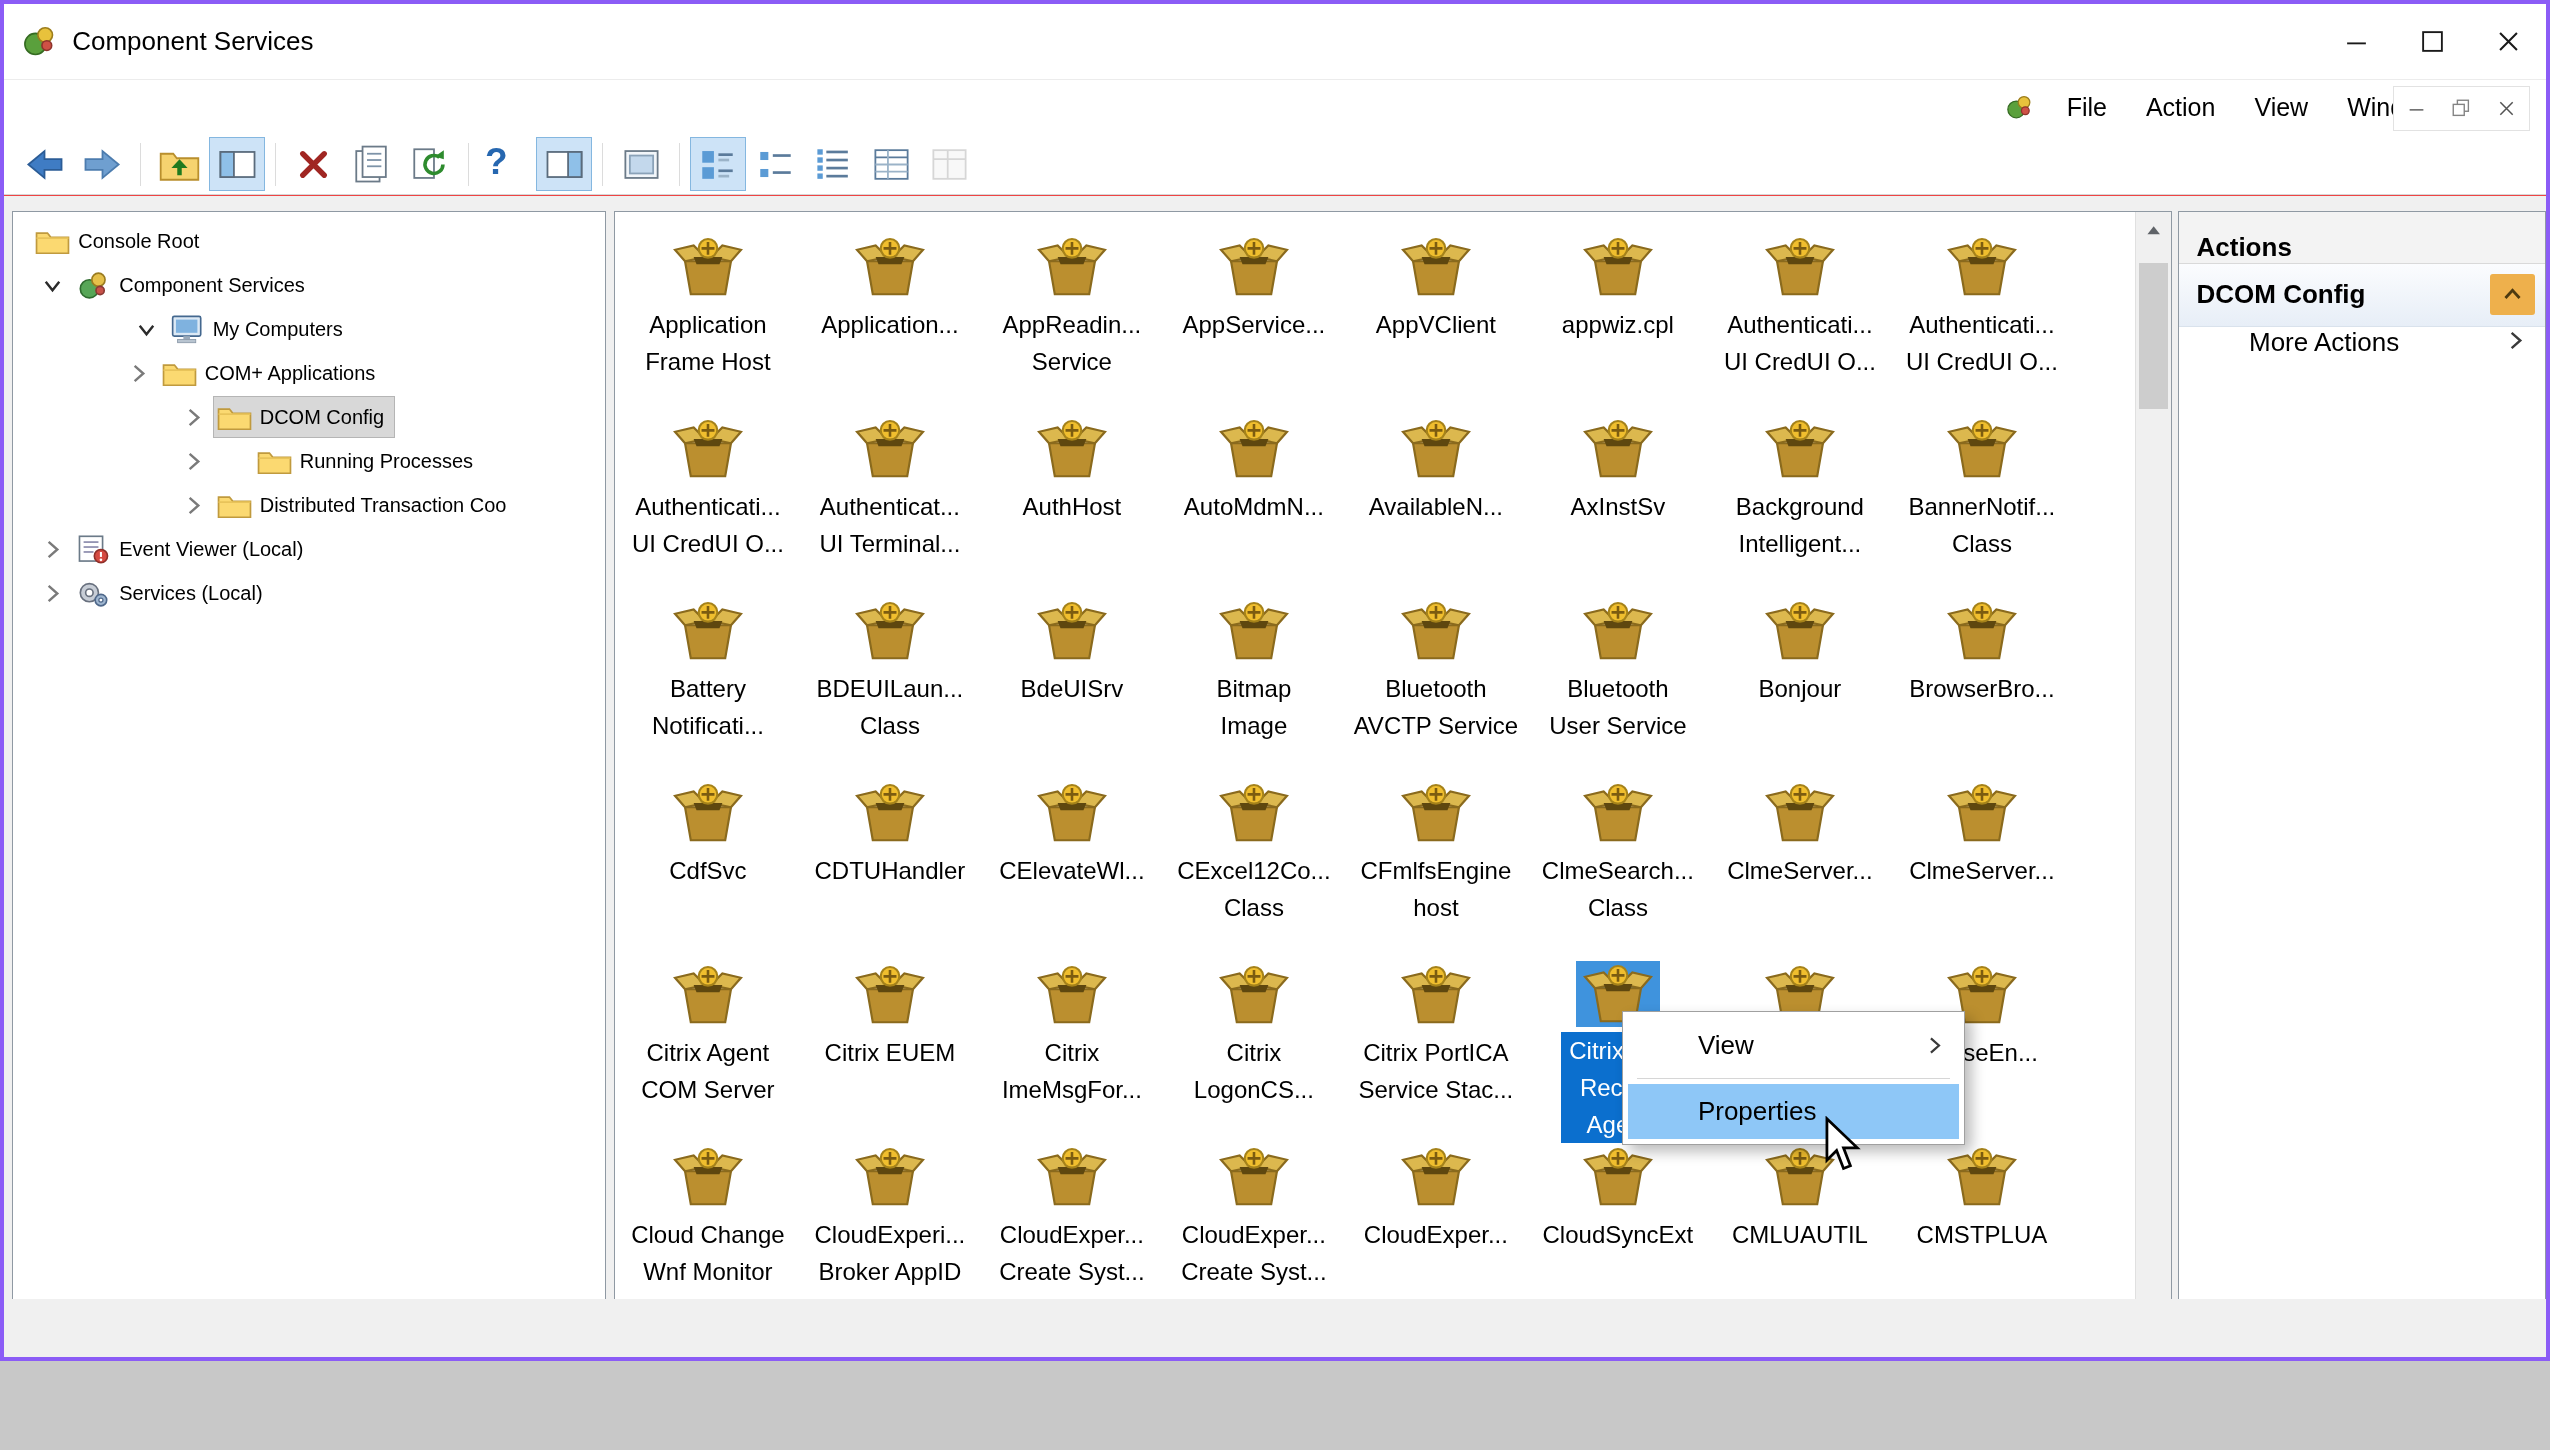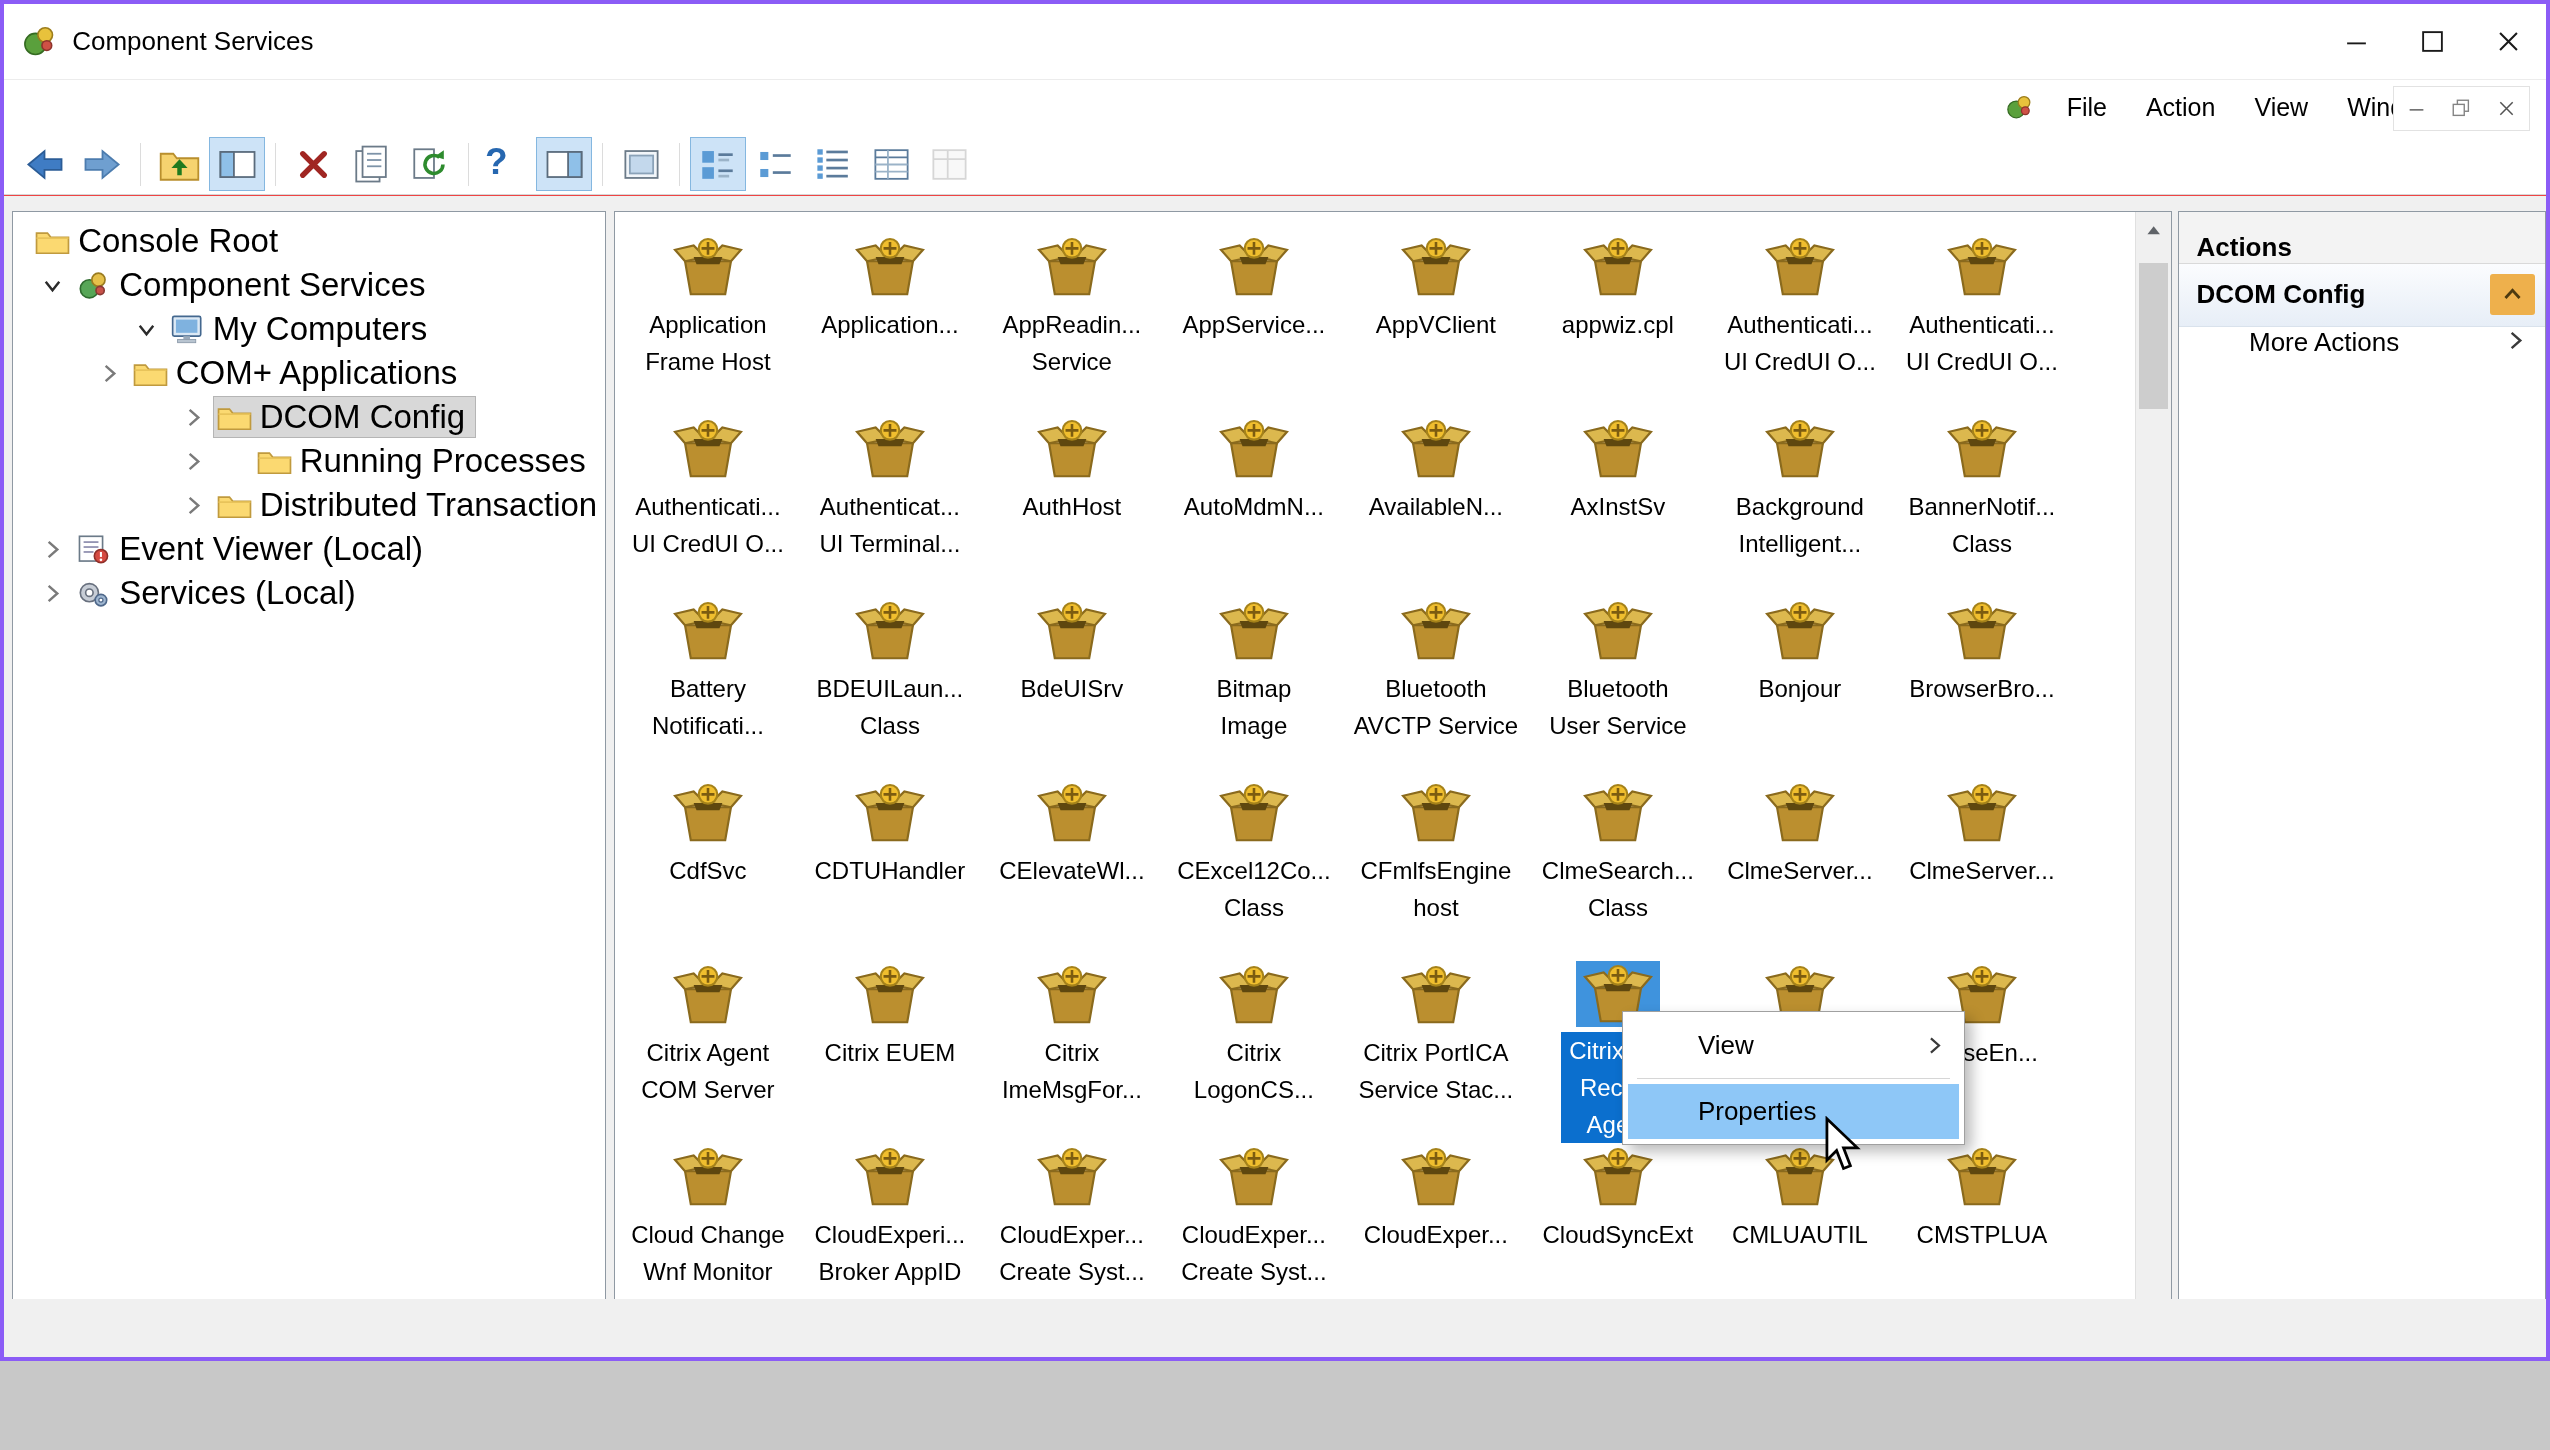--- a/index.html
+++ b/index.html
@@ -38,21 +38,21 @@
 
   
   .workspace{position:absolute;left:0;top:192px;right:0;bottom:58px;background:#f0f0f0;}
   .tree-pane{position:absolute;left:7.8px;top:14.6px;width:594px;height:1186px;background:#fff;border:1px solid #8f99a3;box-sizing:border-box;overflow:hidden;}
   .center-pane{position:absolute;left:610px;top:14.6px;width:1558px;height:1186px;background:#fff;border:1px solid #8f99a3;box-sizing:border-box;overflow:hidden;}
   .actions-pane{position:absolute;left:2174px;top:14.6px;width:368px;height:1186px;background:#fff;border:1px solid #8f99a3;box-sizing:border-box;overflow:hidden;}
   .bottom-strip{position:absolute;left:0;bottom:0;right:0;height:58px;background:#f0f0f0;}
 
   
   #tree-rows{margin-top:7.8px;}
-  .tree-row{height:44px;display:flex;align-items:center;font-size:33px;white-space:nowrap;}
+  .tree-row{height:44px;display:flex;align-items:center;font-size:20px;white-space:nowrap;}
   .exp{width:41px;height:44px;display:flex;align-items:center;justify-content:center;flex:0 0 auto;}
   .exp svg{width:27px;height:27px;}
   .t-icon{width:41px;height:39px;display:flex;align-items:center;justify-content:center;flex:0 0 auto;margin-right:4.9px;}
   .t-icon .ic{width:37px;height:33px;}
   .row-content{display:flex;align-items:center;height:40px;padding-right:9.7px;}
   .row-content.selected{background:#d8d8d8;outline:1px solid #b5b5b5;}
 
   
   .h-scroll{position:absolute;left:0;right:0;bottom:0;height:39px;background:#f0f0f0;border-top:1px solid #e0e0e0;}
   .h-arrow{position:absolute;top:0;bottom:0;width:39px;display:flex;align-items:center;justify-content:center;}
@@ -363,21 +363,21 @@
                     <rect x="4" y="4" width="34" height="24" rx="2" fill="#dce9f5" stroke="#44688f" stroke-width="2"></rect>
                     <rect x="8" y="8" width="26" height="16" fill="#7fb2df"></rect>
                     <rect x="17" y="28" width="8" height="4" fill="#9aaabb"></rect>
                     <rect x="10" y="32" width="22" height="4" fill="#b8c4d0" stroke="#8796a6" stroke-width="1"></rect>
                   </svg>
                 </span>
               </span>
               <span class="tree-label">My Computers</span>
             </span>
           </div>
-          <div class="tree-row" style="padding-left: 76px;">
+          <div class="tree-row" style="padding-left: 105px;">
             <span class="exp">
               <svg viewBox="0 0 28 28">
                 <path d="M10 6 L19 14 L10 22" fill="none" stroke="#7a7a7a" stroke-width="2.5"></path>
               </svg>
             </span>
             <span class="row-content">
               <span class="t-icon">
                 <span class="ic">
                   <svg viewBox="0 0 44 38">
                     <path d="M3 9 h13 l4 5 h21 v19 H3 Z" fill="#fbd971" stroke="#c09a3e" stroke-width="2"></path>

